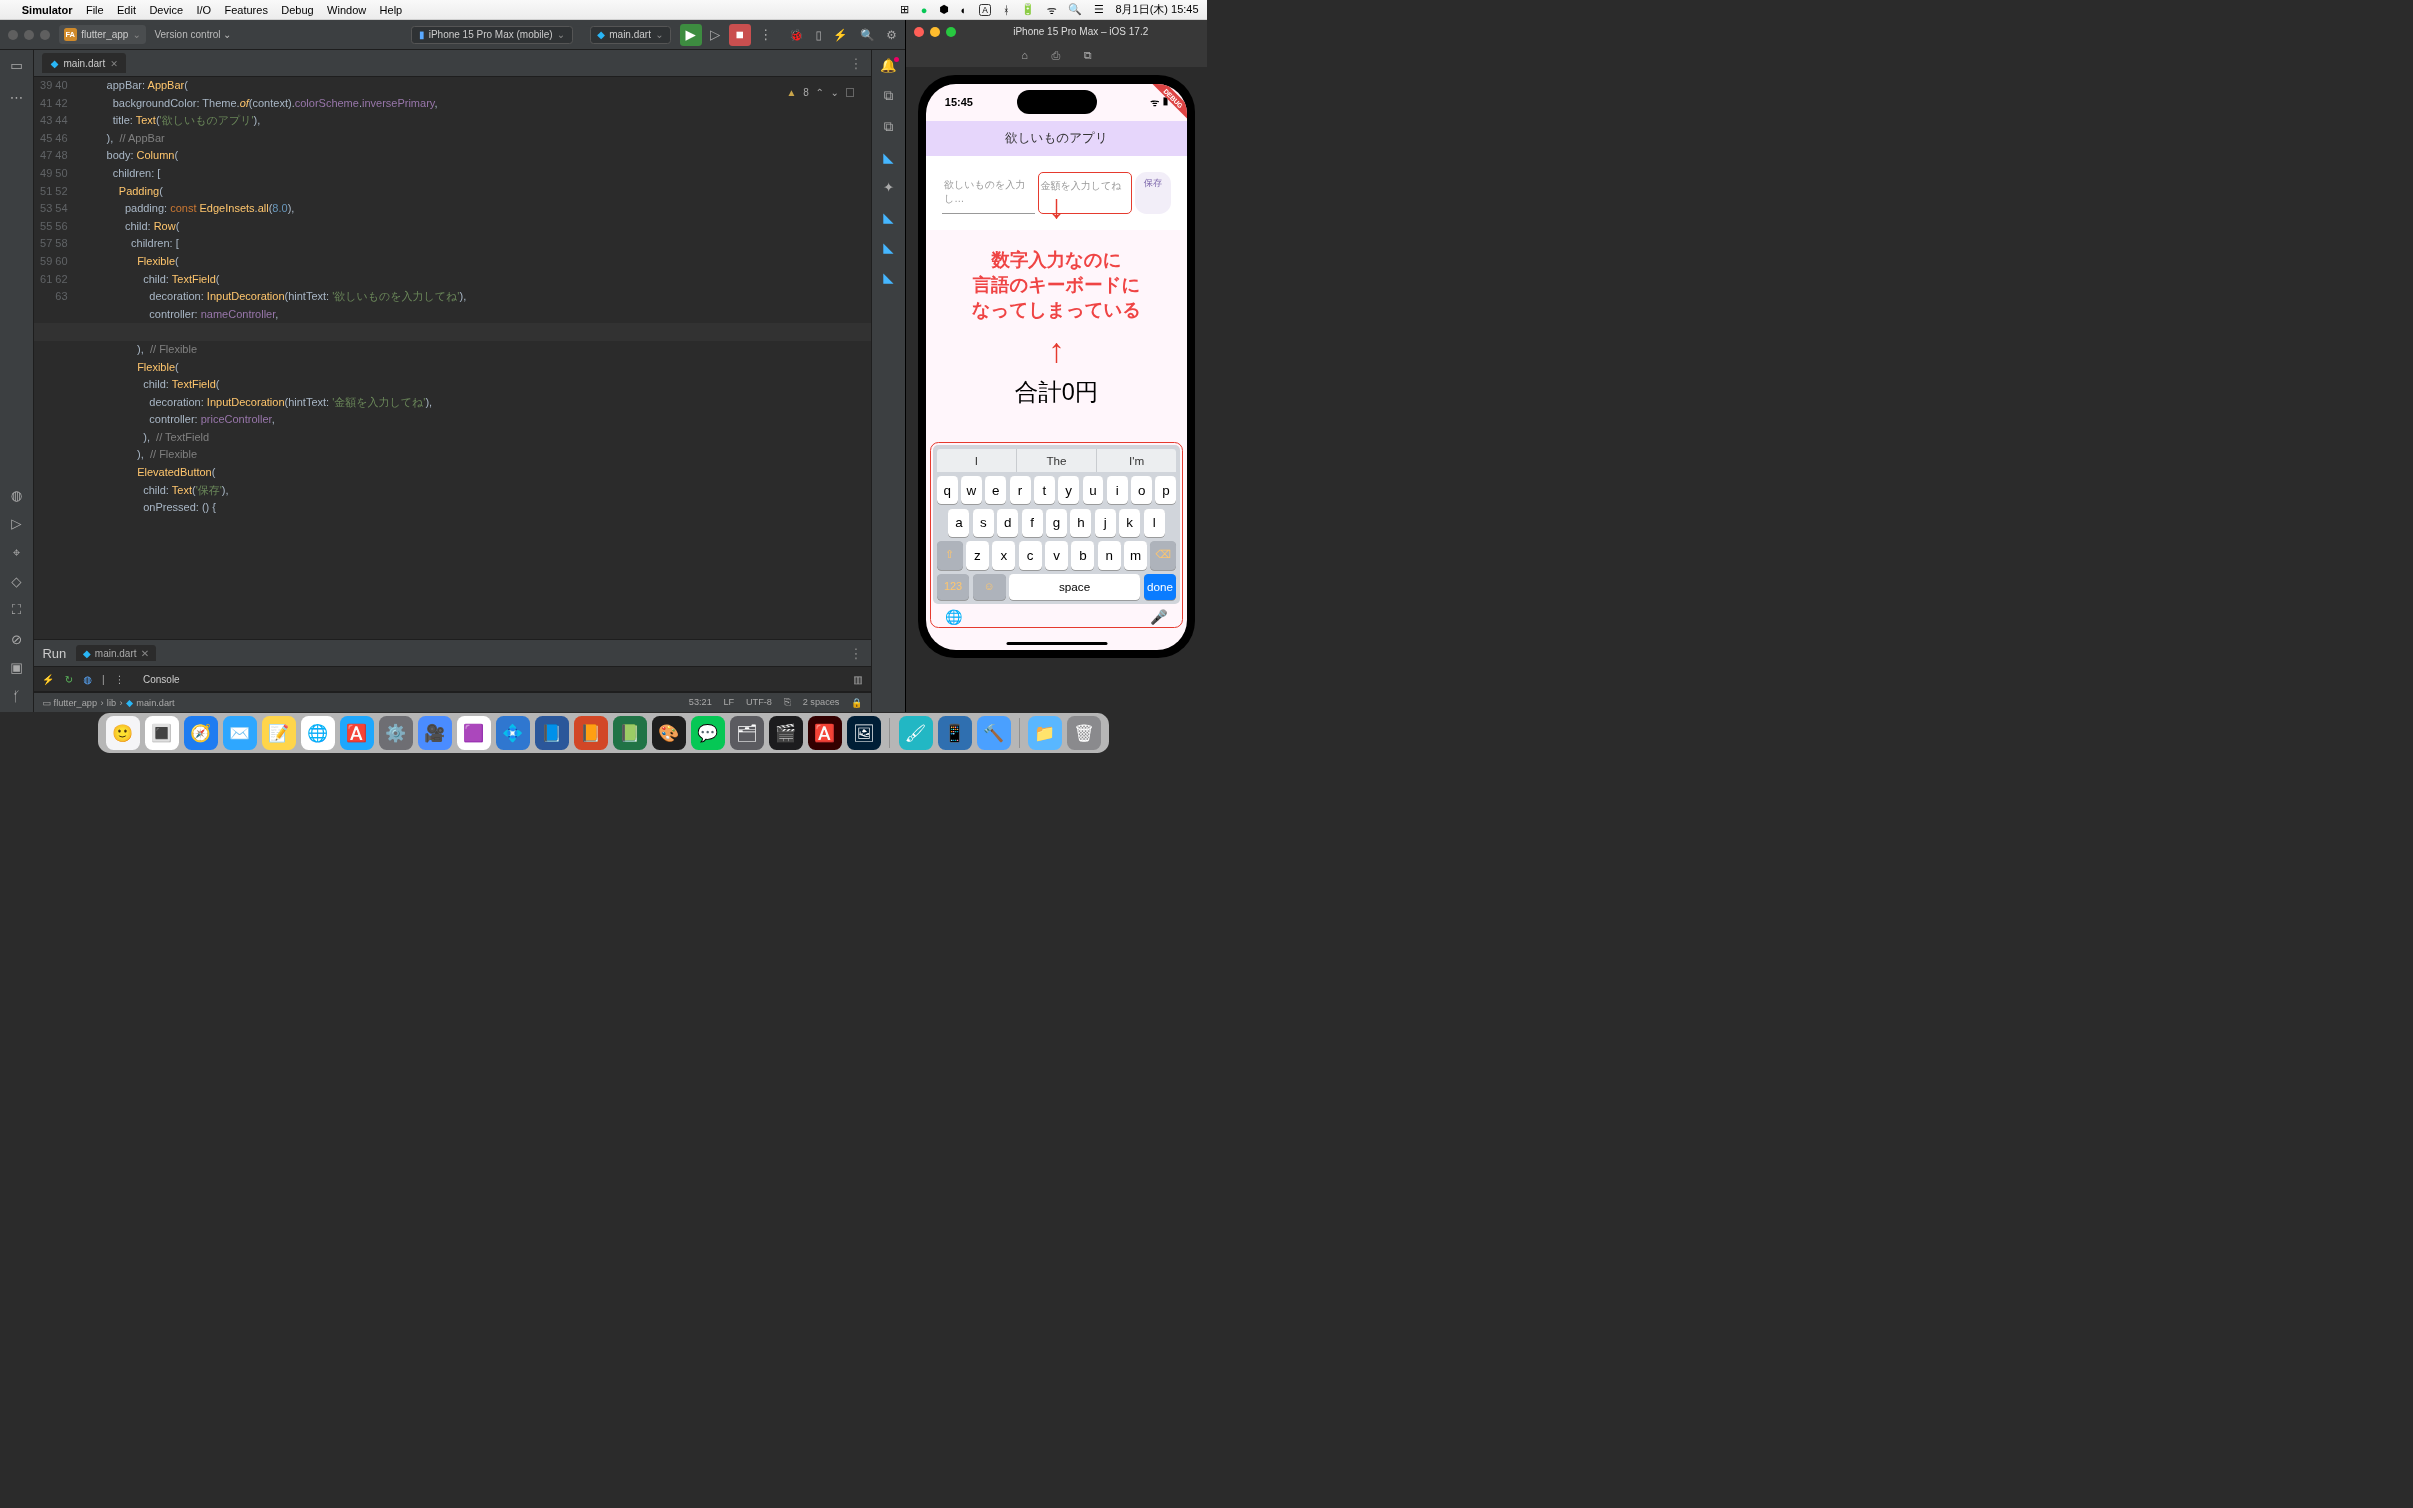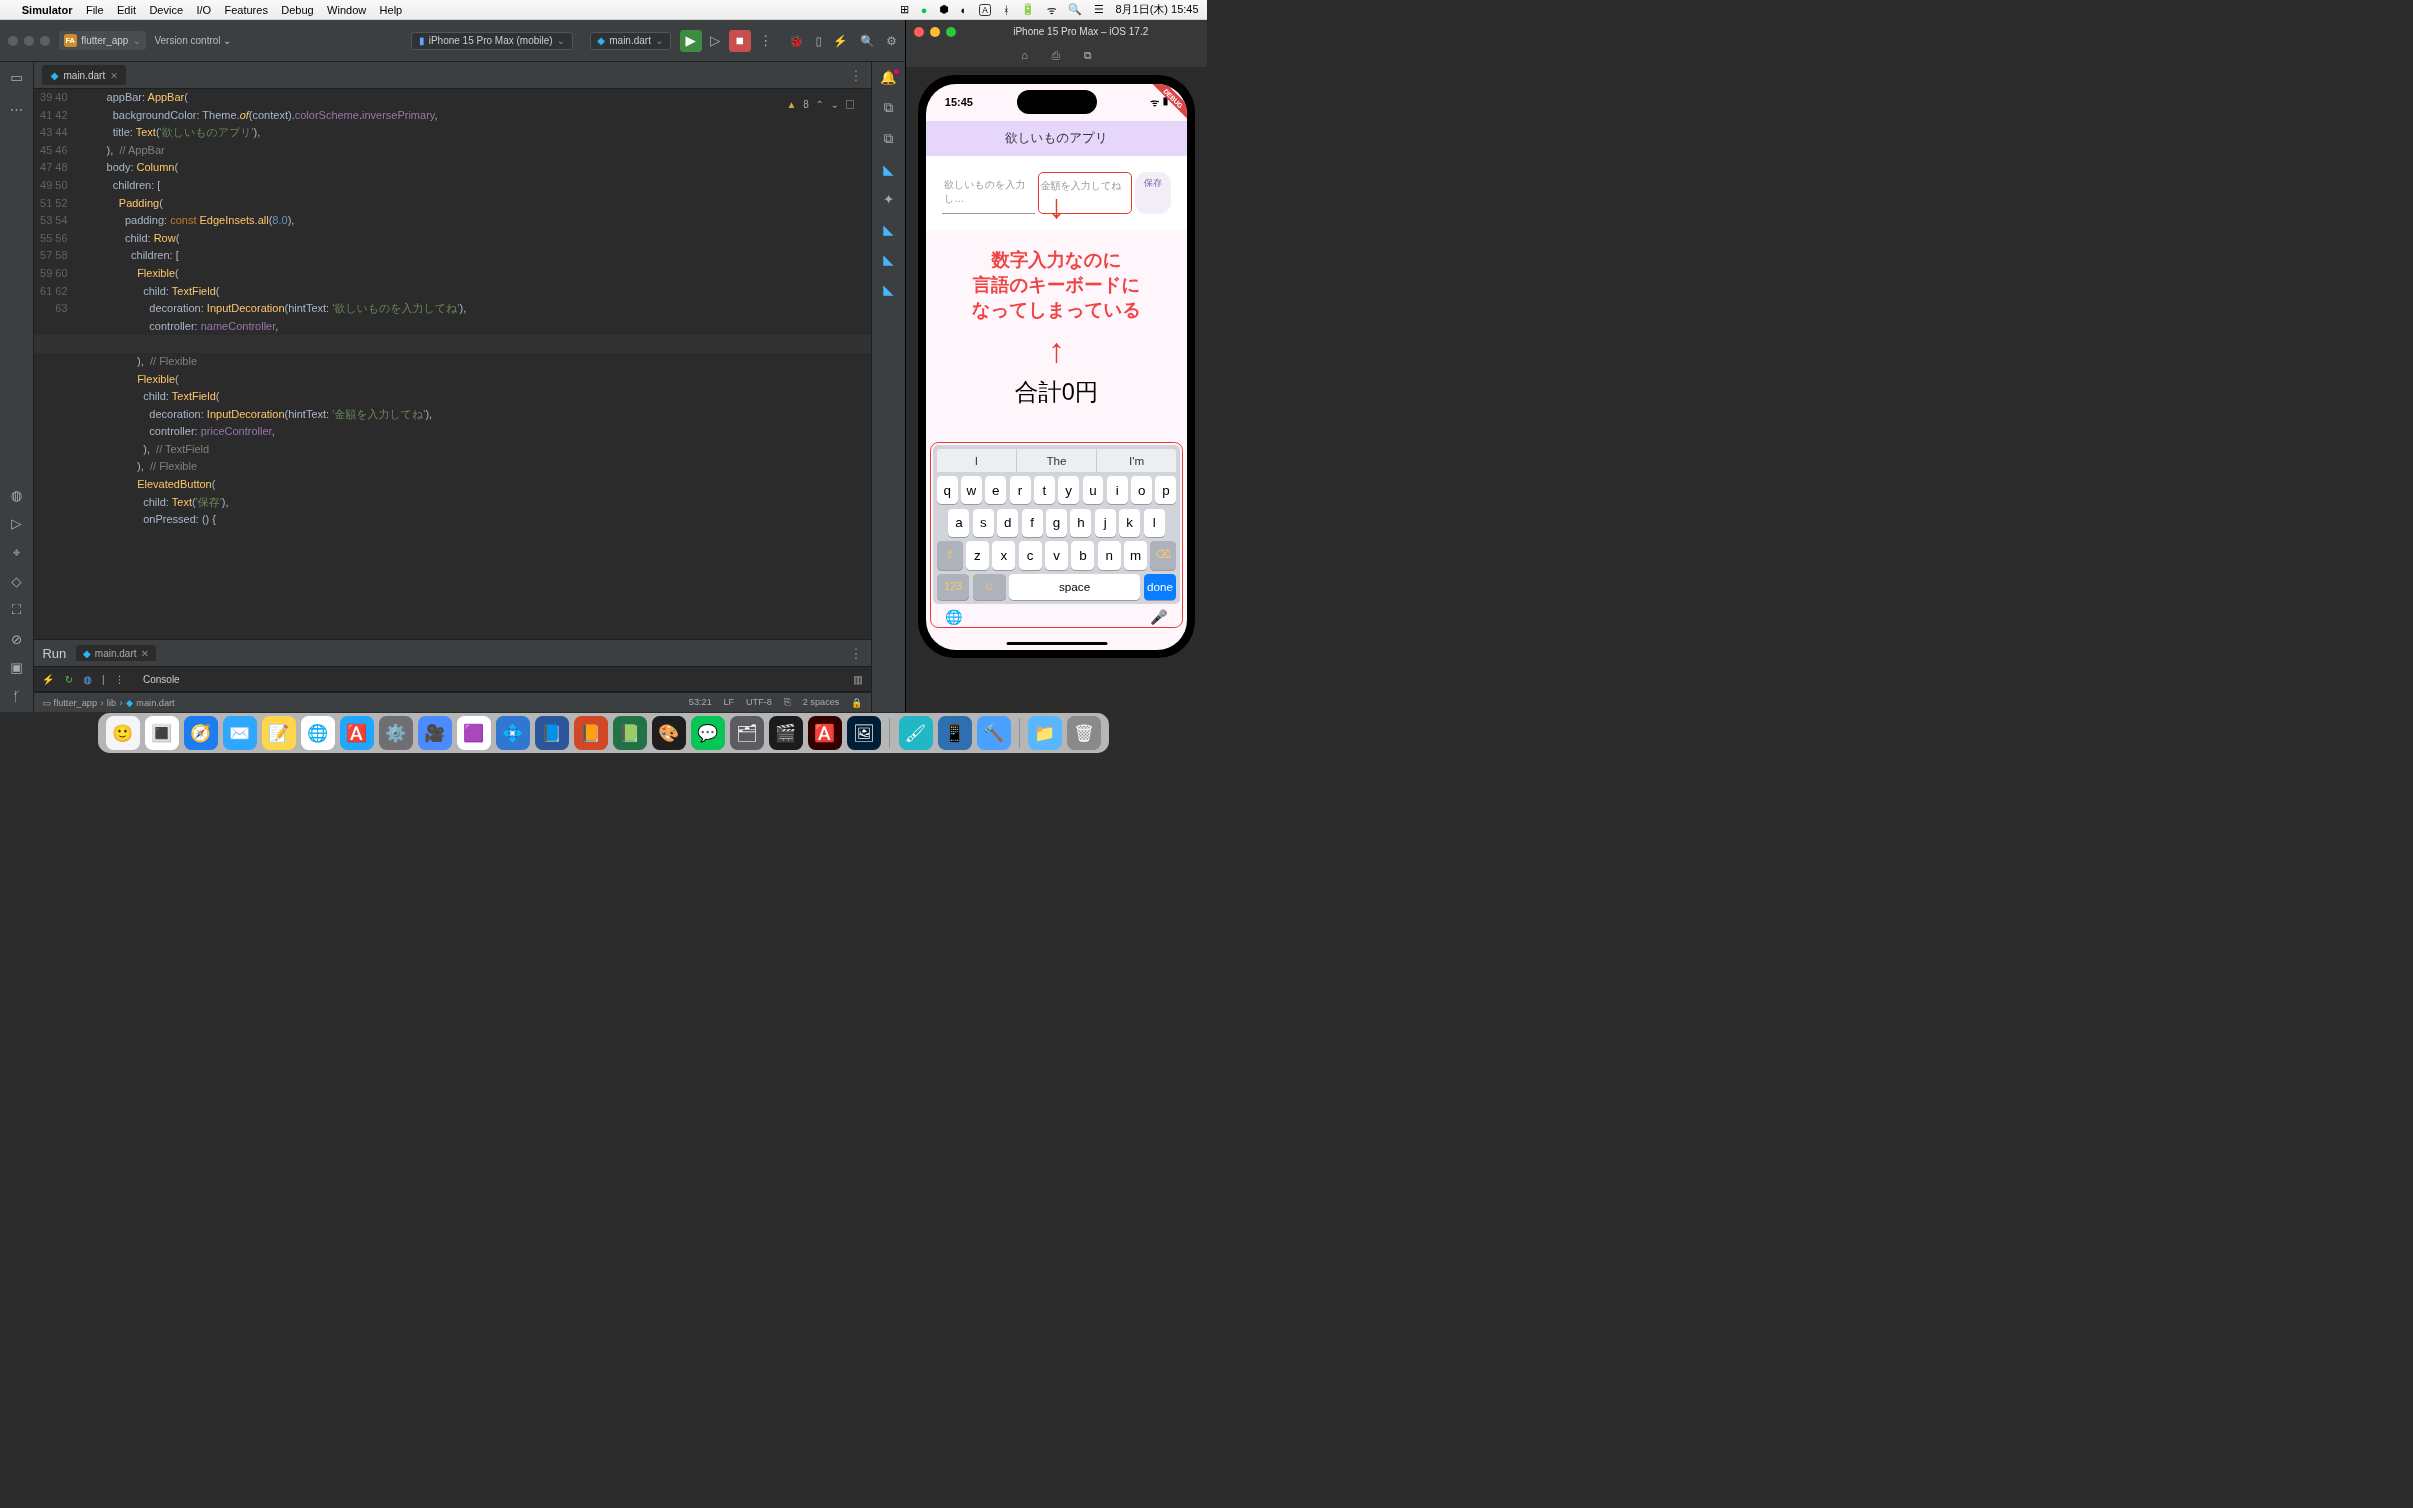--- a/index.html
+++ b/index.html
@@ -11,21 +11,21 @@
 .menubar-left .bold { font-weight: 600; }
 .menubar-right { gap: 11.7px; }
 .menubar-right .ic { font-size: 11px; }
 .apple { font-size: 12.6px; }
 
 
 .desktop { position: absolute; top: 20px; left: 0; right: 0; bottom: 42px; display: flex; }
 
 
 .ide { flex: 1; background: #2b2b2b; display: flex; flex-direction: column; min-width: 0; }
-.ide-titlebar { height: 42px; background: #3c3f41; display: flex; align-items: center; padding: 0 8.4px; gap: 8.4px; border-bottom: 0.8px solid #1e1e1e; }
+.ide-titlebar { height: 30px; background: #3c3f41; display: flex; align-items: center; padding: 0 8.4px; gap: 8.4px; border-bottom: 0.8px solid #1e1e1e; }
 .traffic { display: flex; gap: 5.9px; }
 .dot { width: 10px; height: 10px; border-radius: 50%; }
 .dot.r{background:#5f5f5f;} .dot.y{background:#5f5f5f;} .dot.g{background:#5f5f5f;}
 .ide-proj { background: #4a4d4f; padding: 2.5px 5px; border-radius: 3.4px; font-size: 10px; color:#ccc; display:flex; align-items:center; gap:4.2px;}
 .ide-proj .icon { width:13.4px; height:13.4px; background:#d08a2a; border-radius:2.5px; font-size:7.5px; color:#fff; display:flex; align-items:center; justify-content:center; font-weight:bold;}
 .vc { color:#bbb; font-size:10px; display:flex; align-items:center; gap:2.5px;}
 .device-sel { margin-left: auto; margin-right: 8.4px; background:#2f3234; border:0.8px solid #555; border-radius:3.4px; padding:2.5px 6.7px; font-size:10px; color:#ccc; display:flex; align-items:center; gap:4.2px;}
 .run-conf { background:#2f3234; border:0.8px solid #555; border-radius:3.4px; padding:2.5px 6.7px; font-size:10px; color:#ccc; display:flex; align-items:center; gap:4.2px;}
 .runbtn { width:22px; height:22px; background:#3d8c40; border-radius:3.4px; display:flex; align-items:center; justify-content:center; color:#fff;}
 .stopbtn { width:22px; height:22px; background:#c94f4f; border-radius:3.4px; display:flex; align-items:center; justify-content:center; color:#fff;}

